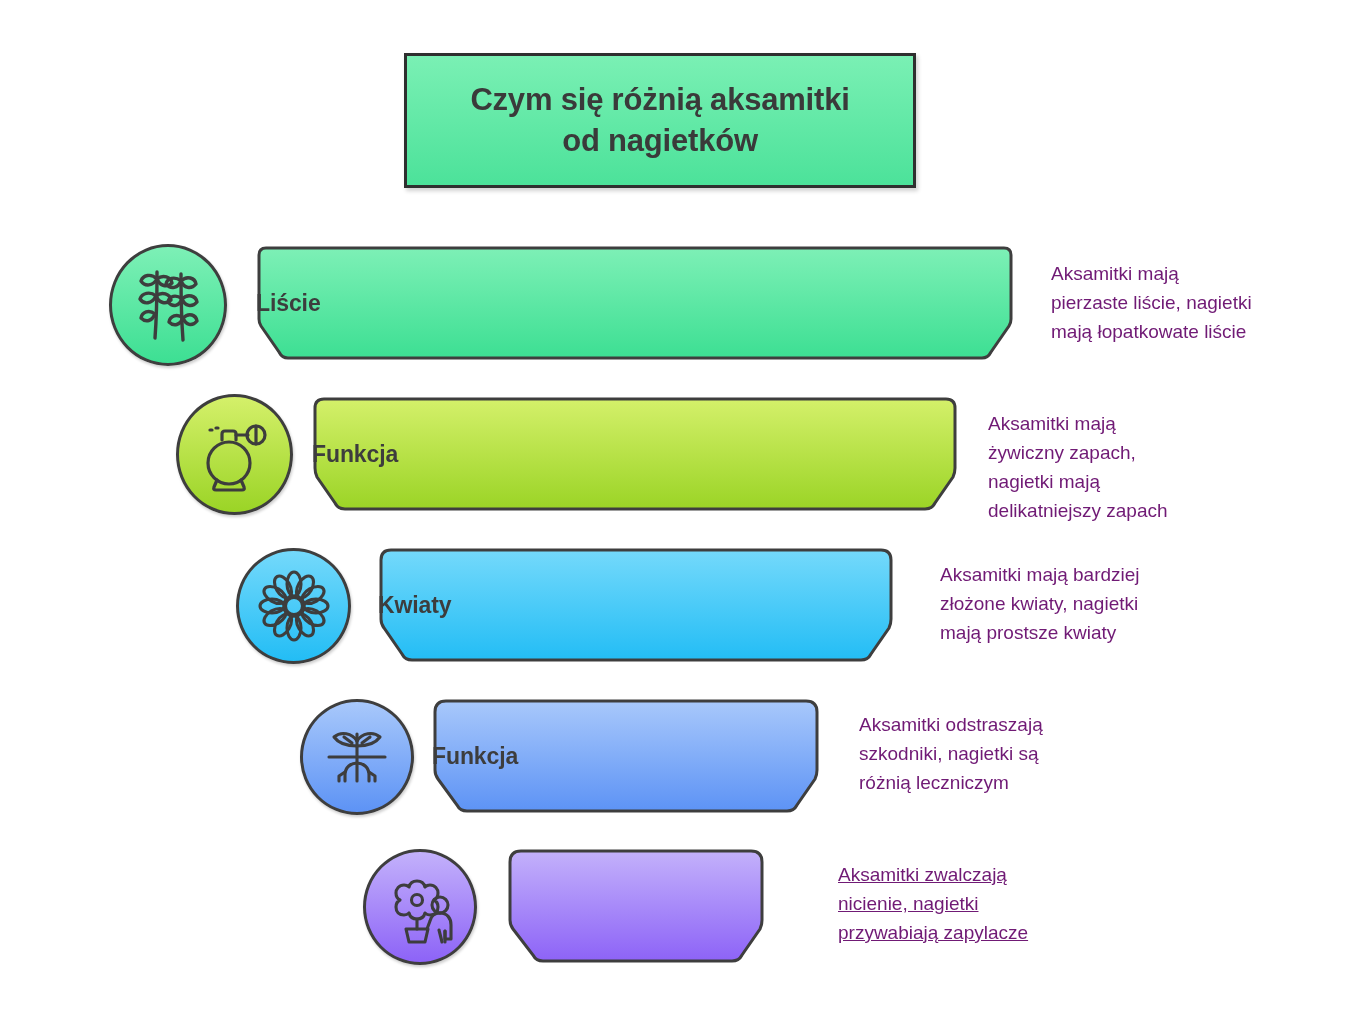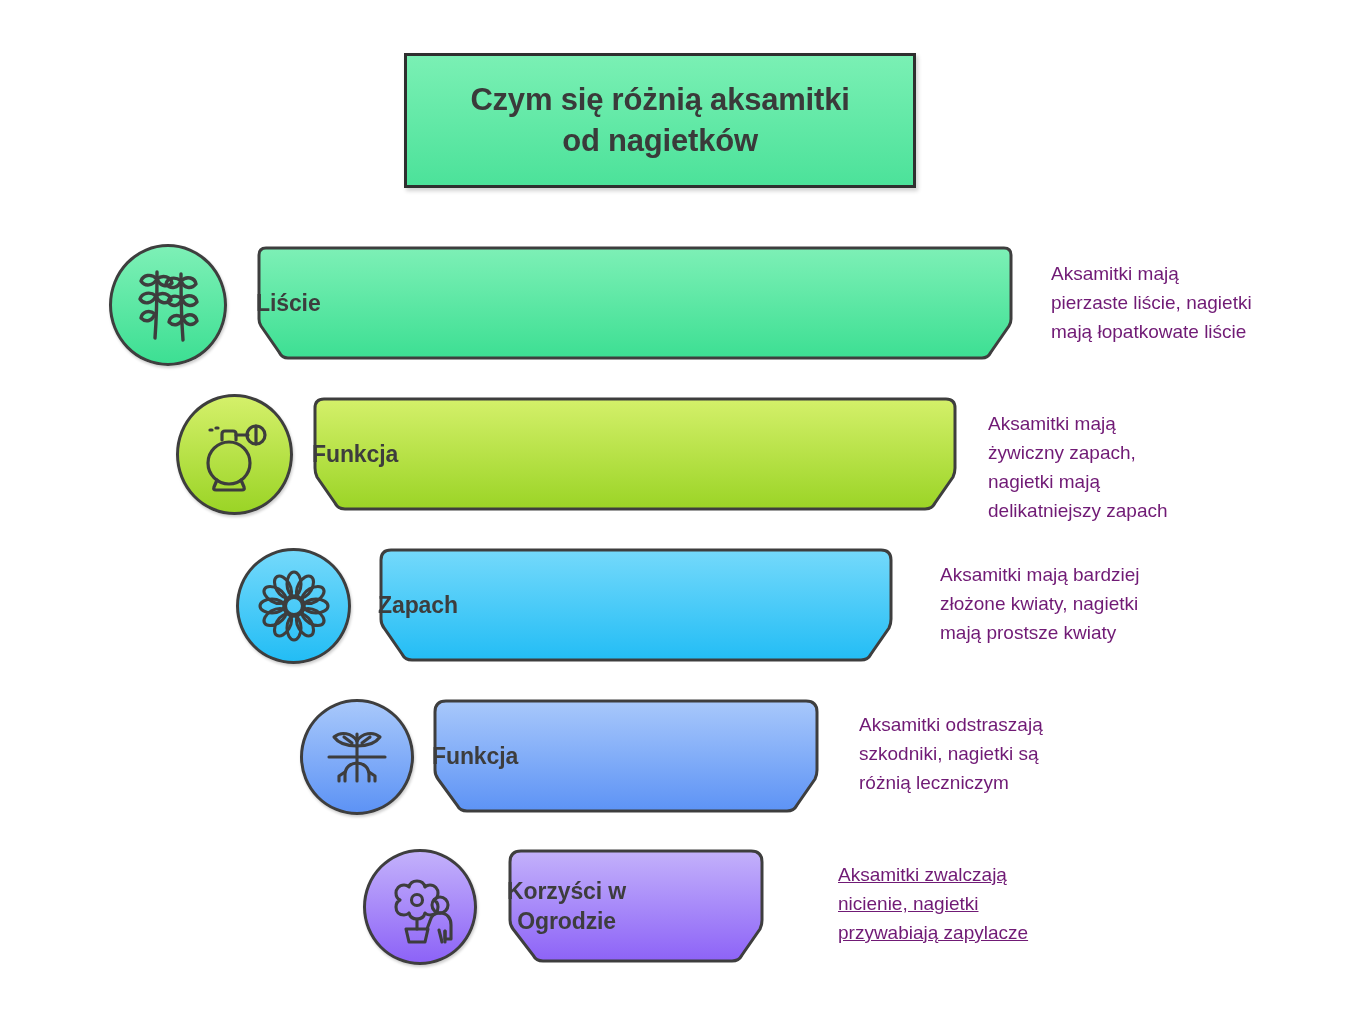--- a/index.html
+++ b/index.html
@@ -210,21 +210,21 @@
     <div class="funnel" style="left:378px; top:547px; width:516px; height:117px;">
       <svg width="516" height="117" viewBox="0 0 516 117" preserveAspectRatio="none" aria-hidden="true">
         <defs>
           <linearGradient id="grad3" x1="0" y1="0" x2="0" y2="1">
             <stop offset="0%" stop-color="#74d9fb"></stop>
             <stop offset="100%" stop-color="#23bdf5"></stop>
           </linearGradient>
         </defs>
         <path d="M13 3 L503 3 Q513 3 513 13 L513 72 Q513 77 511 81 L493 107 Q490 113 483 113 L34 113 Q27 113 24 107 L6 81 Q3 77 3 72 L3 13 Q3 3 13 3 Z" fill="url(#grad3)" stroke="#3e3e3e" stroke-width="3"></path>
       </svg>
-      <div class="funnel-label">Zapach</div>
+      <div class="funnel-label">Kwiaty</div>
     </div>
     <div class="desc" style="left:940px; top:561px; width:280px;">Aksamitki mają bardziej
 złożone kwiaty, nagietki
 mają prostsze kwiaty</div>
   </div>
 
   <div class="row" style="top:0;">
     <div class="icon-wrap" style="left:300px; top:699px; width:114px; height:116px;">
       <div class="icon-circle" style="width:114px;height:116px;background:linear-gradient(180deg,#a8c8fb 0%,#5d93f5 100%);">
         <svg width="76" height="76" viewBox="0 0 76 76" fill="none" stroke="#3d3d3d" stroke-width="3.1" stroke-linecap="round" stroke-linejoin="round">
@@ -277,21 +277,19 @@
     <div class="funnel" style="left:507px; top:848px; width:258px; height:117px;">
       <svg width="258" height="117" viewBox="0 0 258 117" preserveAspectRatio="none" aria-hidden="true">
         <defs>
           <linearGradient id="grad5" x1="0" y1="0" x2="0" y2="1">
             <stop offset="0%" stop-color="#c3b1fb"></stop>
             <stop offset="100%" stop-color="#8d63f7"></stop>
           </linearGradient>
         </defs>
         <path d="M14 3 L244 3 Q255 3 255 14 L255 72 Q255 77 253 81 L235 107 Q232 113 225 113 L36 113 Q29 113 26 107 L6 81 Q3 77 3 72 L3 14 Q3 3 14 3 Z" fill="url(#grad5)" stroke="#3e3e3e" stroke-width="3"></path>
       </svg>
-      <div class="funnel-label">Korzyści w
-Ogrodzie</div>
     </div>
     <div class="desc" style="left:838px; top:861px; width:275px;text-decoration:underline;">Aksamitki zwalczają
 nicienie, nagietki
 przywabiają zapylacze</div>
   </div>
 
 </div>
 
 </body></html>

